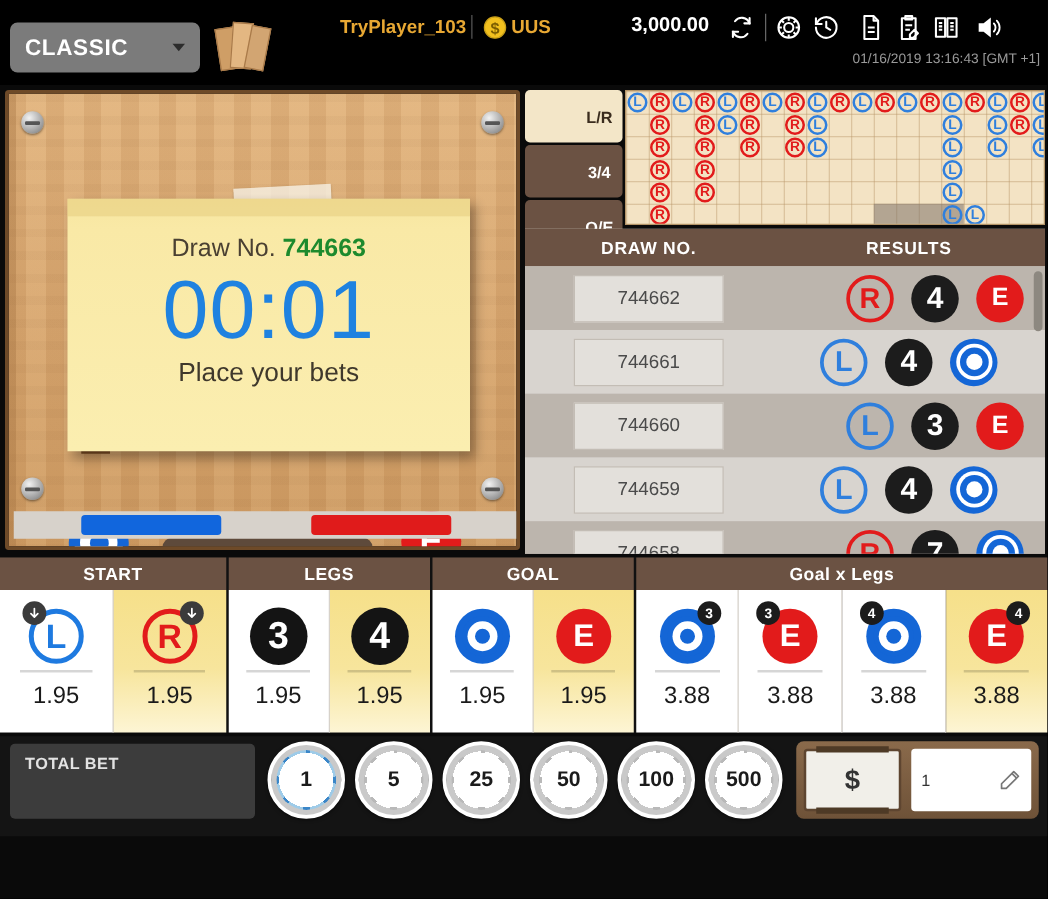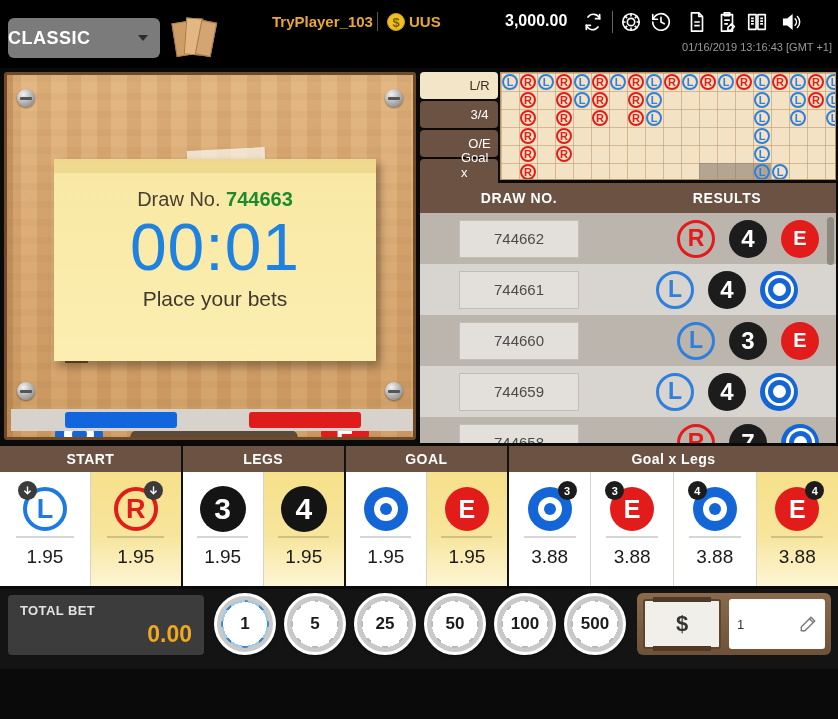--- a/index.html
+++ b/index.html
@@ -10,21 +10,21 @@
     overflow: hidden;
   }
   .app { position: relative; width: 838px; height: 719px; background: #0a0a0a; }
 
   
   .topbar { position: relative; height: 68px; background: #000; }
   .mode-select {
     position: absolute; left: 8px; top: 18px; width: 152px; height: 40px;
     background: #7b7b7b; border-radius: 6px; color: #fff;
     font-size: 18px; font-weight: bold; letter-spacing: .5px;
-    display: flex; align-items: center; 
+    display: flex; align-items: center; padding-left: 12px;
   }
   .mode-caret {
     position: absolute; right: 12px; top: 50%; transform: translateY(-50%);
     width: 0; height: 0; border-left: 5px solid transparent;
     border-right: 5px solid transparent; border-top: 6px solid #2c2c2c;
   }
   .logo-cards { position: absolute; left: 172px; top: 14px; width: 48px; height: 44px; }
   .logo-cards i {
     position: absolute; display: block; background: #d9a871;
     border: 1px solid #a97a49;
@@ -123,22 +123,22 @@
     position: absolute; left: 4px; bottom: 6px; width: 404px; height: 22px;
     background: #d7d2cb;
   }
   .pool-blue { position:absolute; left:54px; top:3px; width:112px; height:16px; background:#1166dd; border-radius:3px; }
   .pool-red  { position:absolute; right:54px; top:3px; width:112px; height:16px; background:#e01b1b; border-radius:3px; }
 
   
   .roadmap { position: absolute; left: 420px; top: 72px; width: 416px; height: 108px; }
   .rm-tabs { position:absolute; left:0; top:0; width: 78px; height:108px; }
   .rm-tab {
-    width: 78px; height: 27px; margin-bottom: 2px; border-radius: 4px;
-    background: #6b5243; color:#fff; font-size: 13px; font-weight: normal;
+    width: 78px; height: 42px; margin-bottom: 2px; border-radius: 4px;
+    background: #6b5243; color:#fff; font-size: 13px; font-weight: bold;
     display:flex; align-items:center; justify-content:center;padding-left:41px;
   }
   .rm-tab.active { background: #f3e6c8; color:#3a2c1e; }
   .rm-grid {
     position:absolute; left:80px; top:0; width:336px; height:108px;
     background: #f3e3c4;
     background-image:
       linear-gradient(to right, rgba(185,150,105,.55) 1px, transparent 1px),
       linear-gradient(to bottom, rgba(185,150,105,.55) 1px, transparent 1px);
     background-size: 18px 18px;
@@ -619,21 +619,20 @@
             <div class="bdiv"></div>
             <div class="bodds">3.88</div>
           </div>
         </div>
       </div>
     </div>
 
   <div class="chipbar">
     <div class="totalbet">
       <div class="tb-label">TOTAL BET</div>
-      <div class="tb-value">0.00</div>
     </div>
     <div class="chips" id="chips">
         <div class="chip sel">
           <span>1</span>
         </div>
         <div class="chip">
           <span>5</span>
         </div>
         <div class="chip">
           <span>25</span>

